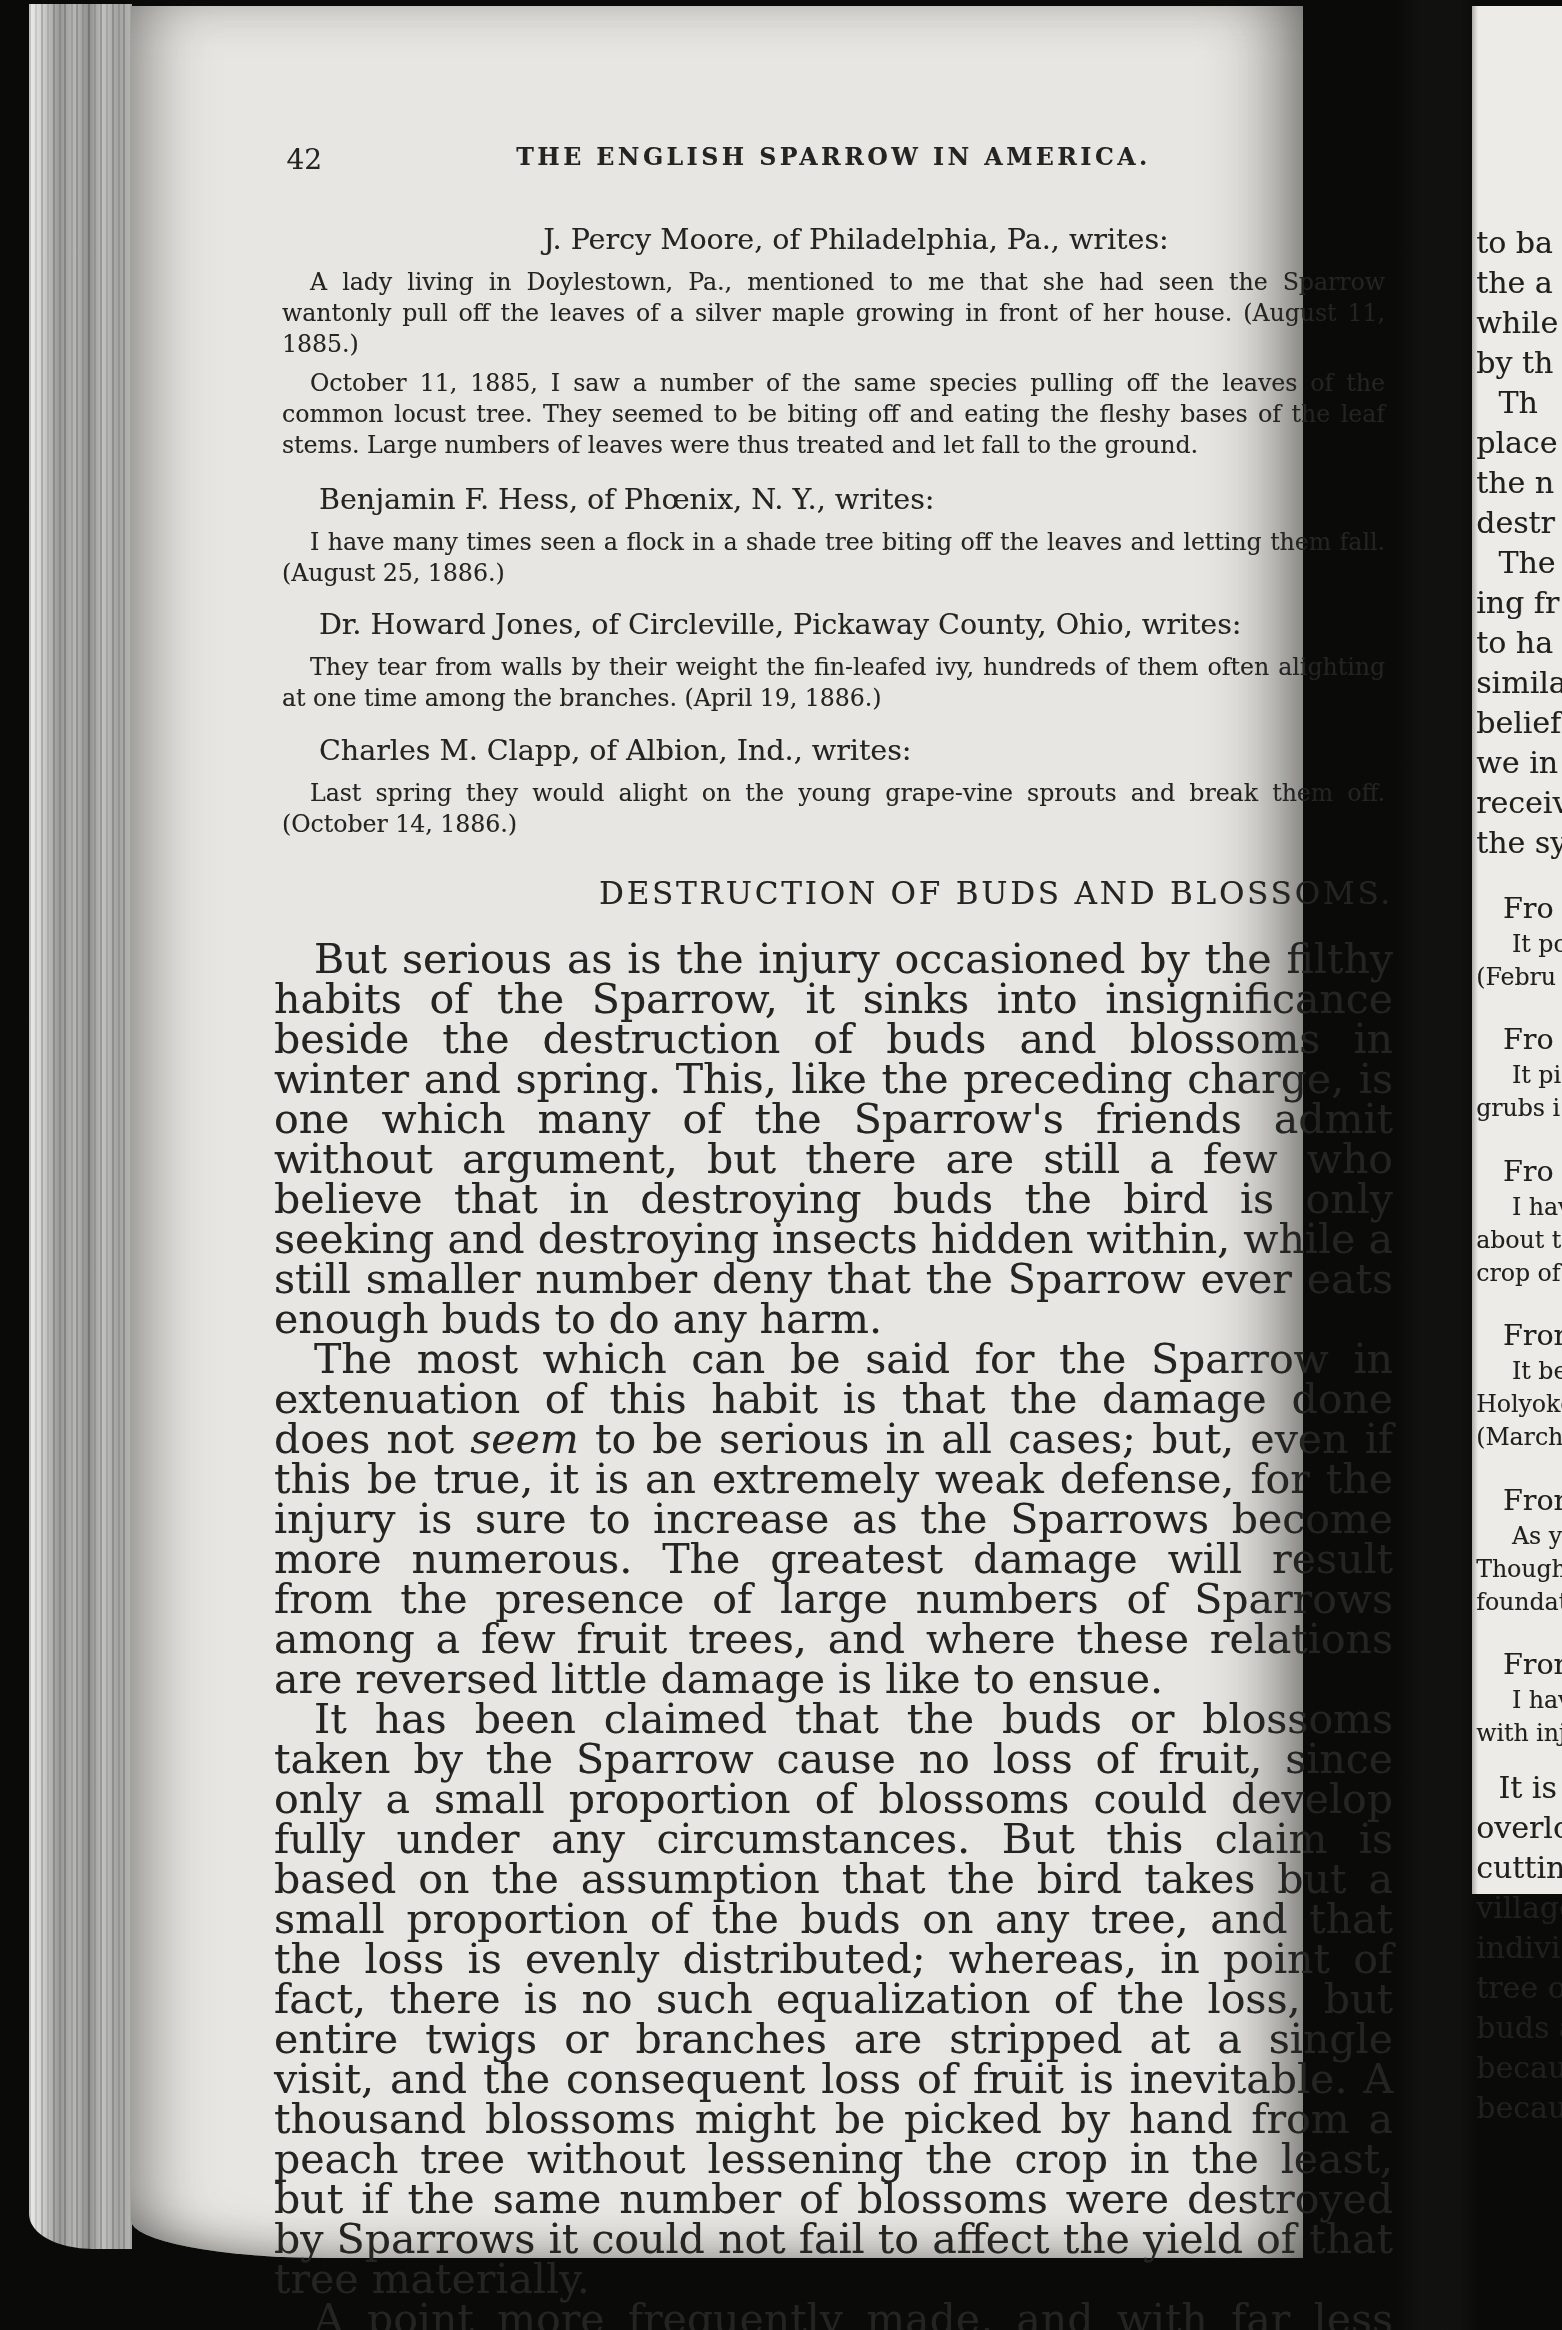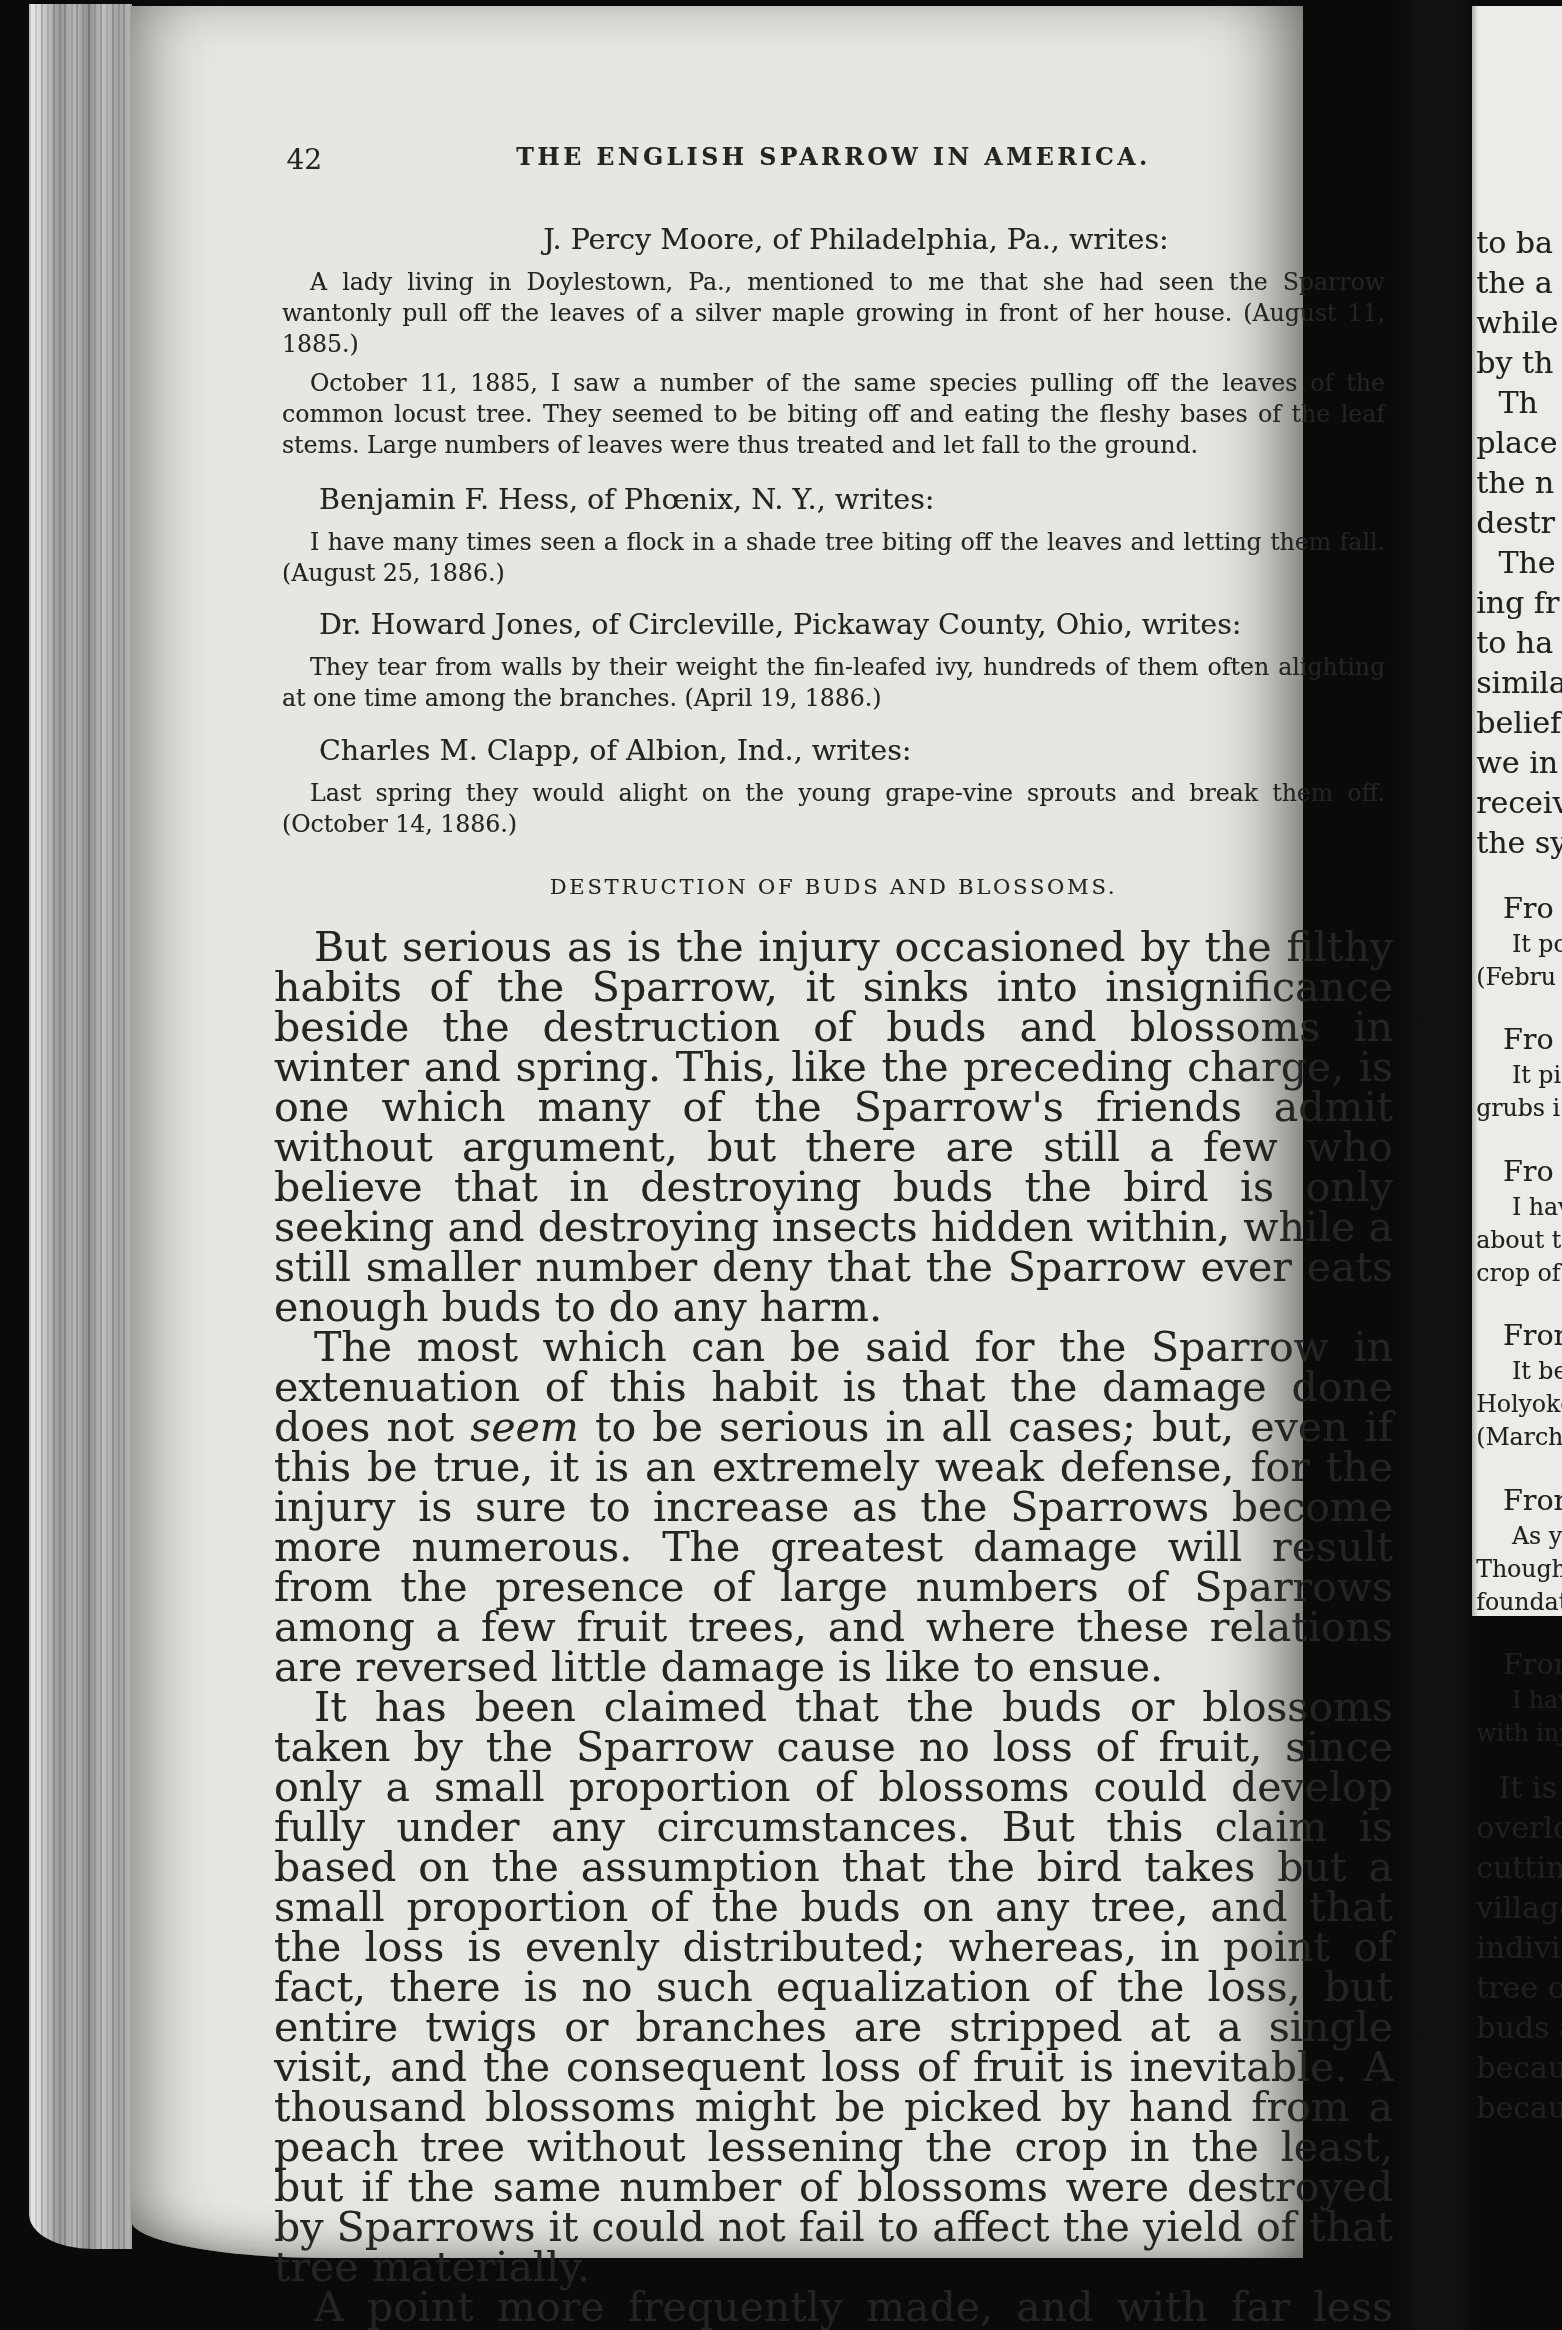--- a/index.html
+++ b/index.html
@@ -33,39 +33,39 @@
   .lp-content{position:absolute;left:143px;top:0;width:1119px;}
   .page-header{margin-top:137px;position:relative;height:33px;}
   .page-num{position:absolute;left:12.5px;top:0;font-size:28px;}
   .running-title{display:block;text-align:center;font-size:23.6px;font-weight:bold;letter-spacing:3.5px;}
   .witness{font-size:28.5px;line-height:39px;font-weight:normal;text-indent:45px;margin:0;}
   .m-w1{margin-top:44px;text-align:center;} .m-e1{margin-top:11.8px;} .m-e2{margin-top:5.6px;}
   .m-w2{margin-top:19px;} .m-e3{margin-top:13.2px;}
   .m-w3{margin-top:16px;} .m-e4{margin-top:4.2px;}
   .m-w4{margin-top:17.4px;} .m-e5{margin-top:7.6px;}
   .excerpt{font-size:23.6px;line-height:31px;text-align:justify;text-indent:28px;margin:8px;}
-  .section-heading{font-size:21px;font-weight:normal;letter-spacing:2.8px;text-align:center;margin:35px 0 0 0;}
+  .section-heading{font-size:31px;font-weight:normal;letter-spacing:2.8px;text-align:right;margin:35px 0 0 0;}
   .body-para{font-size:41px;line-height:40px;text-align:justify;text-indent:40px;margin:0;}
   .m-p1{margin-top:28px;}
   .body-para em{font-style:italic;}
   .lp-content, .fragments{text-shadow:0.3px 0.3px 0.5px rgba(40,40,38,0.35);}
   
   .gutter{
     position:absolute;left:1396px;top:0;width:82px;height:2330px;
     background:linear-gradient(90deg,
       rgba(25,25,23,0) 0%,
       rgba(25,25,23,0.45) 28%,
       rgba(18,18,16,0.92) 55%,
       rgba(18,18,16,0.85) 78%,
       rgba(25,25,23,0) 100%);
     pointer-events:none;z-index:3;
   }
   
   .right-page{
-    position:absolute;left:1472px;top:5.6px;width:90px;height:1610px;
+    position:absolute;left:1472px;top:5.6px;width:90px;height:1888px;
     background:#edebe7;z-index:2;
   }
   .fragments{position:absolute;left:0;top:217px;width:181px;}
   .frag{white-space:nowrap;padding-left:4.2px;color:#20201e;}
   .frag.body{font-size:30px;line-height:40px;}
   .frag.body-indent{font-size:30px;line-height:40px;padding-left:26.4px;}
   .frag.head{font-size:28.5px;line-height:39px;margin-top:26.4px;padding-left:31px;}
   .frag.small{font-size:23.6px;line-height:33px;}
   .frag.small-indent{font-size:23.6px;line-height:33px;padding-left:40px;}
   .frag.small + .frag.body-indent{margin-top:18px;}

